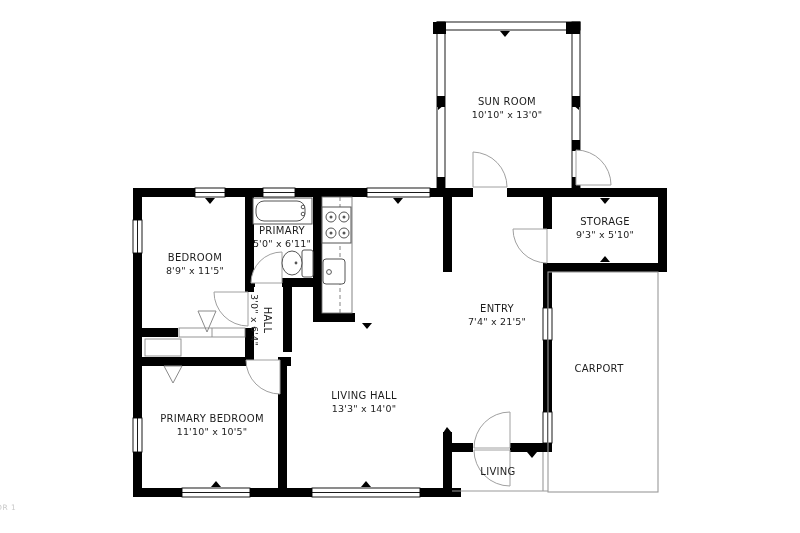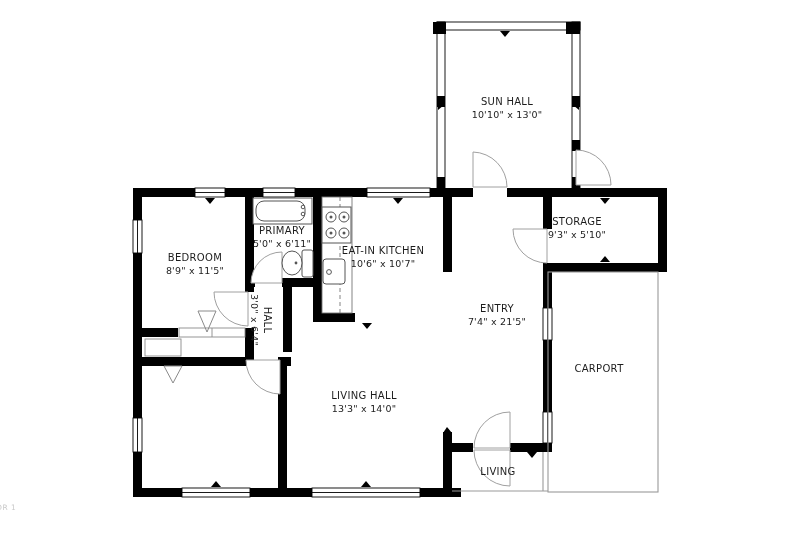--- a/index.html
+++ b/index.html
@@ -169,51 +169,51 @@
       <polygon points="600,262 610,262 605,256"></polygon>
       <polygon points="362,323 372,323 367,329"></polygon>
       <polygon points="443,265 452,265 447,271"></polygon>
       <polygon points="443,433 452,433 447,427"></polygon>
       <polygon points="287,425 281,430 287,435"></polygon>
       <polygon points="527,452 537,452 532,458"></polygon>
     </g>
   </svg>
 
   <div class="room-label" style="left:507px;top:108px">
-    <span>SUN HALL</span>
+    <span>SUN ROOM</span>
     <span class="dims">10'10" x 13'0"</span>
   </div>
-  <div class="room-label" style="left:577px;top:228px">
+  <div class="room-label" style="left:605px;top:228px">
     <span>STORAGE</span>
     <span class="dims">9'3" x 5'10"</span>
   </div>
   <div class="room-label" style="left:195px;top:264px">
     <span>BEDROOM</span>
     <span class="dims">8'9" x 11'5"</span>
   </div>
   <div class="room-label" style="left:282px;top:237px">
     <span>PRIMARY</span>
     <span class="dims">5'0" x 6'11"</span>
   </div>
-  <div class="room-label" style="left:383px;top:257px">
-    <span>EAT-IN KITCHEN</span>
-    <span class="dims">10'6" x 10'7"</span>
-  </div>
   <div class="room-label" style="left:497px;top:315px">
     <span>ENTRY</span>
     <span class="dims">7'4" x 21'5"</span>
   </div>
   <div class="room-label rot" style="left:261px;top:320px">
     <span>HALL</span>
     <span class="dims">3'0" x 6'4"</span>
   </div>
   <div class="room-label" style="left:364px;top:402px">
     <span>LIVING HALL</span>
     <span class="dims">13'3" x 14'0"</span>
   </div>
+  <div class="room-label" style="left:212px;top:425px">
+    <span>PRIMARY BEDROOM</span>
+    <span class="dims">11'10" x 10'5"</span>
+  </div>
   <div class="room-label" style="left:599px;top:368px">
     <span>CARPORT</span>
     
   </div>
   <div class="room-label" style="left:498px;top:471px">
     <span>LIVING</span>
     
   </div>
 
   <div id="watermark">OR 1</div>

